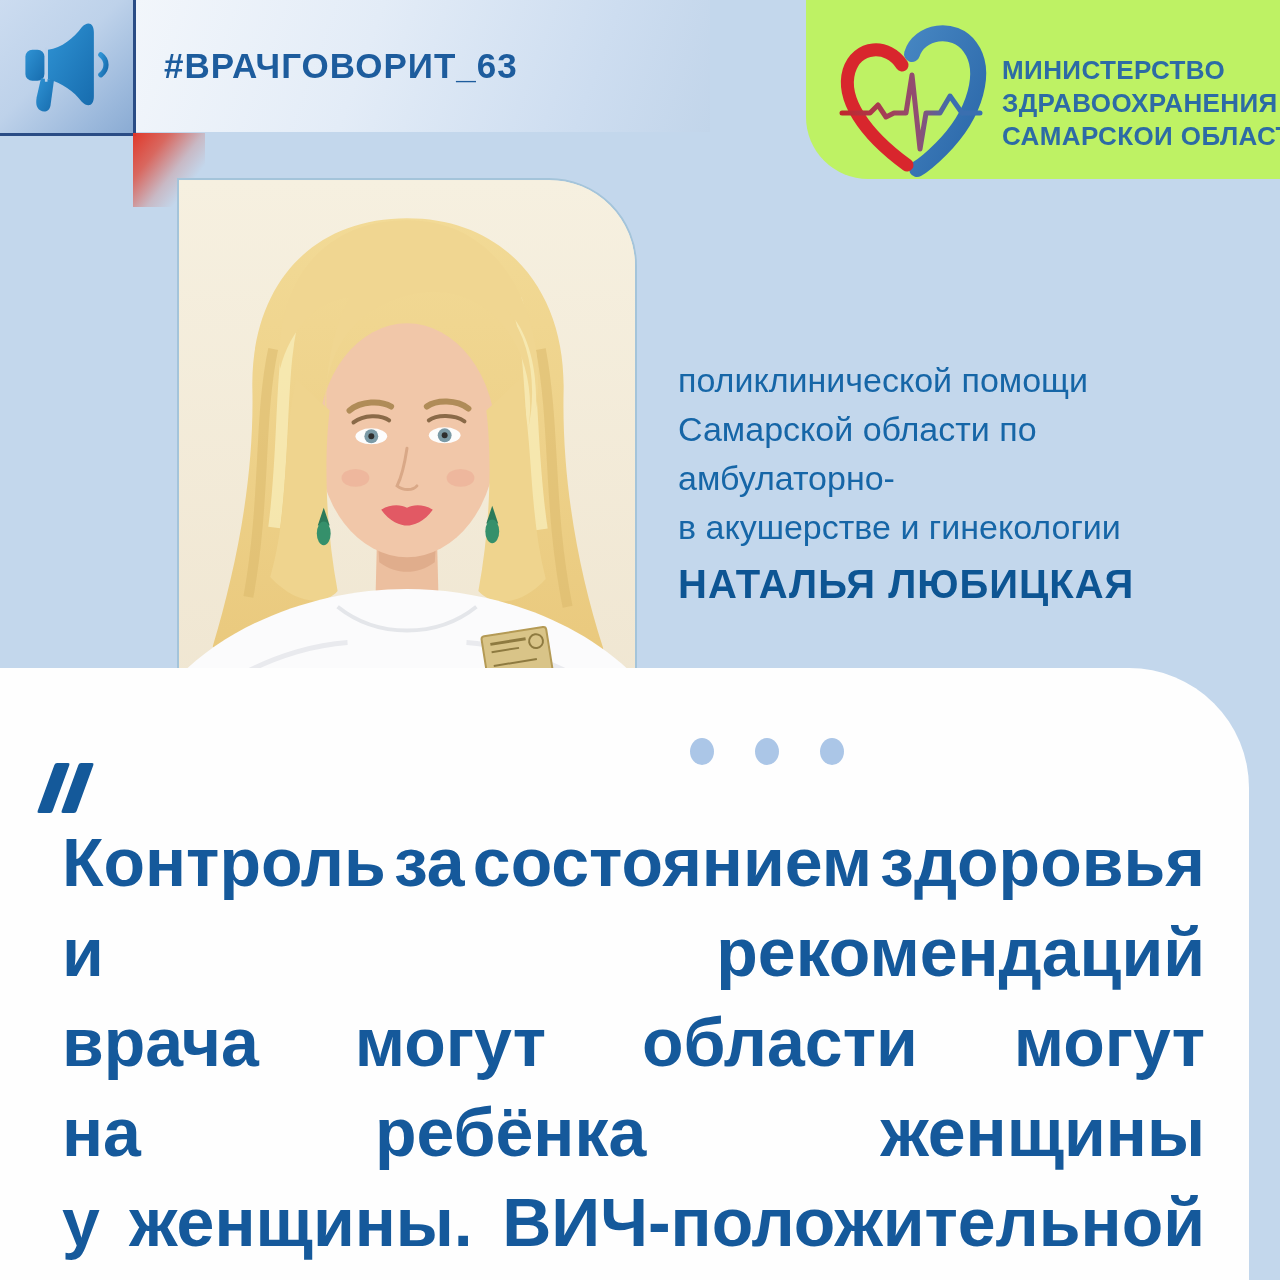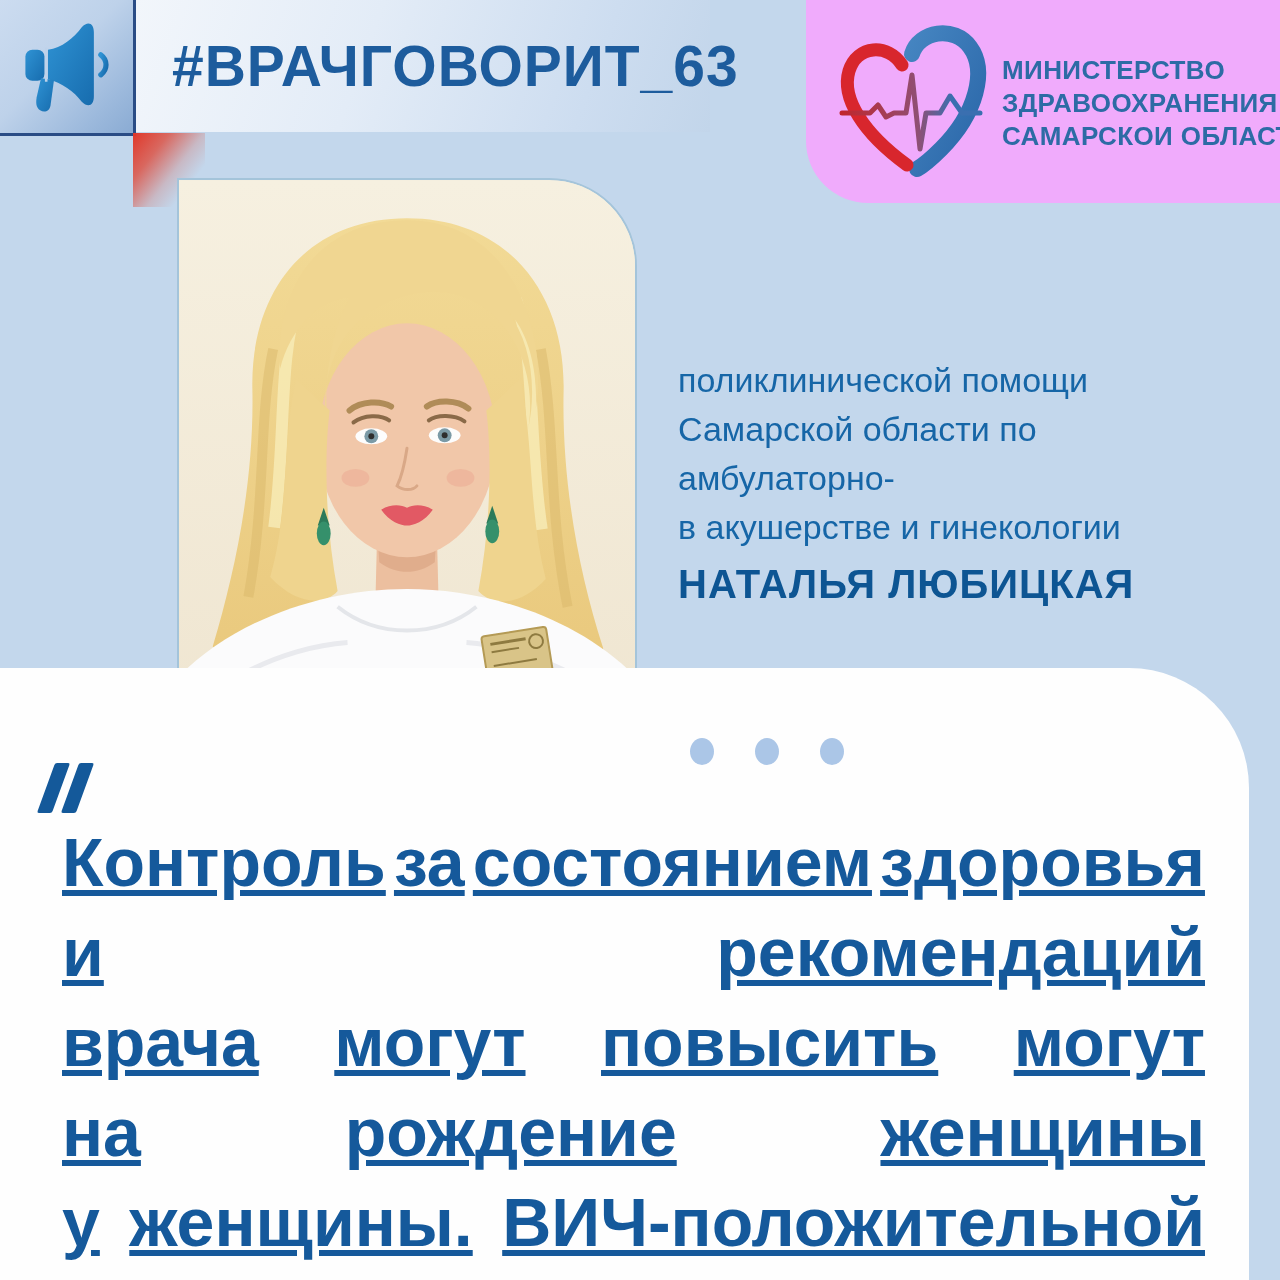--- a/index.html
+++ b/index.html
@@ -15,33 +15,33 @@
     border-right:3px solid #2a4c85;border-bottom:3px solid #2a4c85;
     display:flex;align-items:center;justify-content:center;
   }
   
   .hash-banner{
     position:absolute;left:136px;top:0;width:574px;height:132px;
     background:linear-gradient(110deg,#f2f6fb 0%,#e3ecf7 40%,#cdddf0 78%,#c2d5ea 100%);
     display:flex;align-items:center;
   }
   .hash-text{
-    padding-left:36px;
-    font-size:57px;font-weight:bold;color:#1d5c9d;letter-spacing:1px;
+    padding-left:28px;
+    font-size:35px;font-weight:bold;color:#1d5c9d;letter-spacing:1px;
     white-space:nowrap;
   }
   
   .red-wedge{
     position:absolute;left:133px;top:133px;width:72px;height:74px;
     background:linear-gradient(128deg,#e0382a 0%,rgba(224,66,48,0.75) 28%,rgba(216,96,80,0.25) 55%,rgba(216,96,80,0) 75%);
   }
   
   .logo-card{
-    position:absolute;left:806px;top:0;width:474px;height:203px;
-    background:#f0abfc;border-bottom-left-radius:62px;
+    position:absolute;left:806px;top:0;width:474px;height:179px;
+    background:#bef264;border-bottom-left-radius:62px;
   }
   .logo-heart{position:absolute;left:22px;top:16px;}
   .ministry-text{
     position:absolute;left:196px;top:54px;
     font-size:26px;font-weight:bold;color:#2d6ba5;line-height:33px;letter-spacing:0.4px;
     white-space:nowrap;
   }
   
   .photo{
     position:absolute;left:177px;top:178px;width:460px;height:579px;
@@ -66,21 +66,21 @@
   .dots span{
     width:24px;height:27px;border-radius:50%;background:#abc6e7;margin-right:41px;
   }
   .quote-mark{position:absolute;left:46px;top:763px;display:flex;}
   .quote-mark i{
     display:block;width:15px;height:50px;background:#14599a;border-radius:2px;
     transform:skewX(-20deg);margin-right:9px;
   }
   .quote-block{
     position:absolute;left:62px;top:822px;width:1143px;
-    font-weight:bold;color:#15599b;font-size:68px;text-decoration:underline;
+    font-weight:bold;color:#15599b;font-size:68px;
   }
   .quote-line{
     display:flex;justify-content:space-between;height:90px;line-height:80px;
     white-space:nowrap;
   }
 </style>
 </head>
 <body>
 
 <div class="mega-box">
@@ -219,26 +219,26 @@
     <span>состоянием</span>
     <span>здоровья</span>
   </div>
   <div class="quote-line">
     <span>и</span>
     <span>рекомендаций</span>
   </div>
   <div class="quote-line">
     <span>врача</span>
     <span>могут</span>
-    <span>повысить</span>
+    <span>области</span>
     <span>могут</span>
   </div>
   <div class="quote-line">
     <span>на</span>
-    <span>рождение</span>
+    <span>ребёнка</span>
     <span>женщины</span>
   </div>
   <div class="quote-line">
     <span>у</span>
     <span>женщины.</span>
     <span>ВИЧ-положительной</span>
   </div>
 </div>
 
 </body></html>

